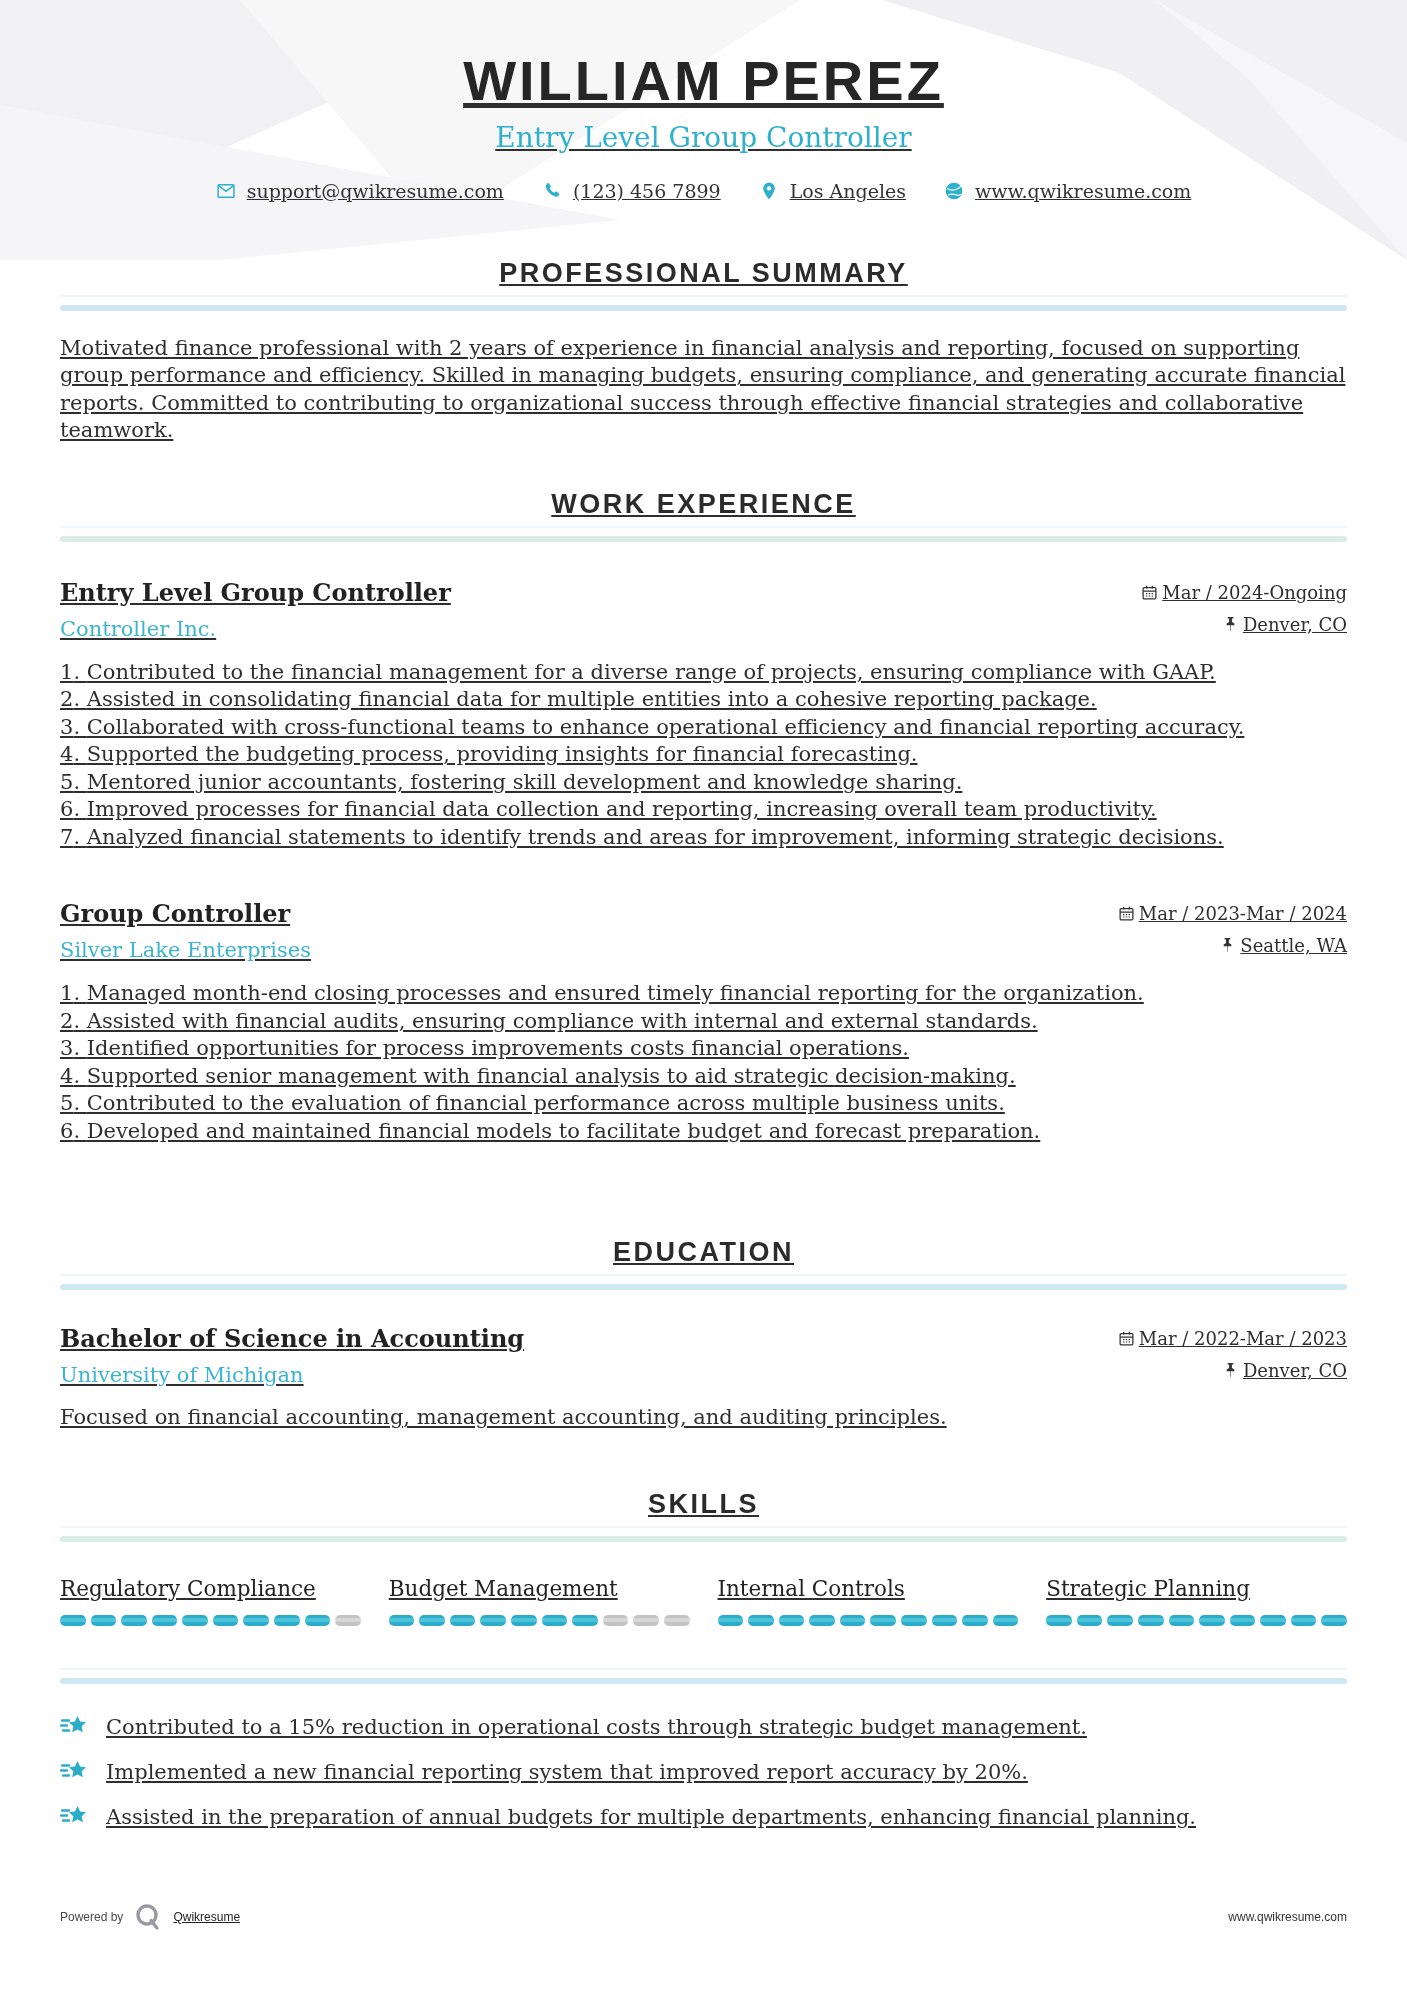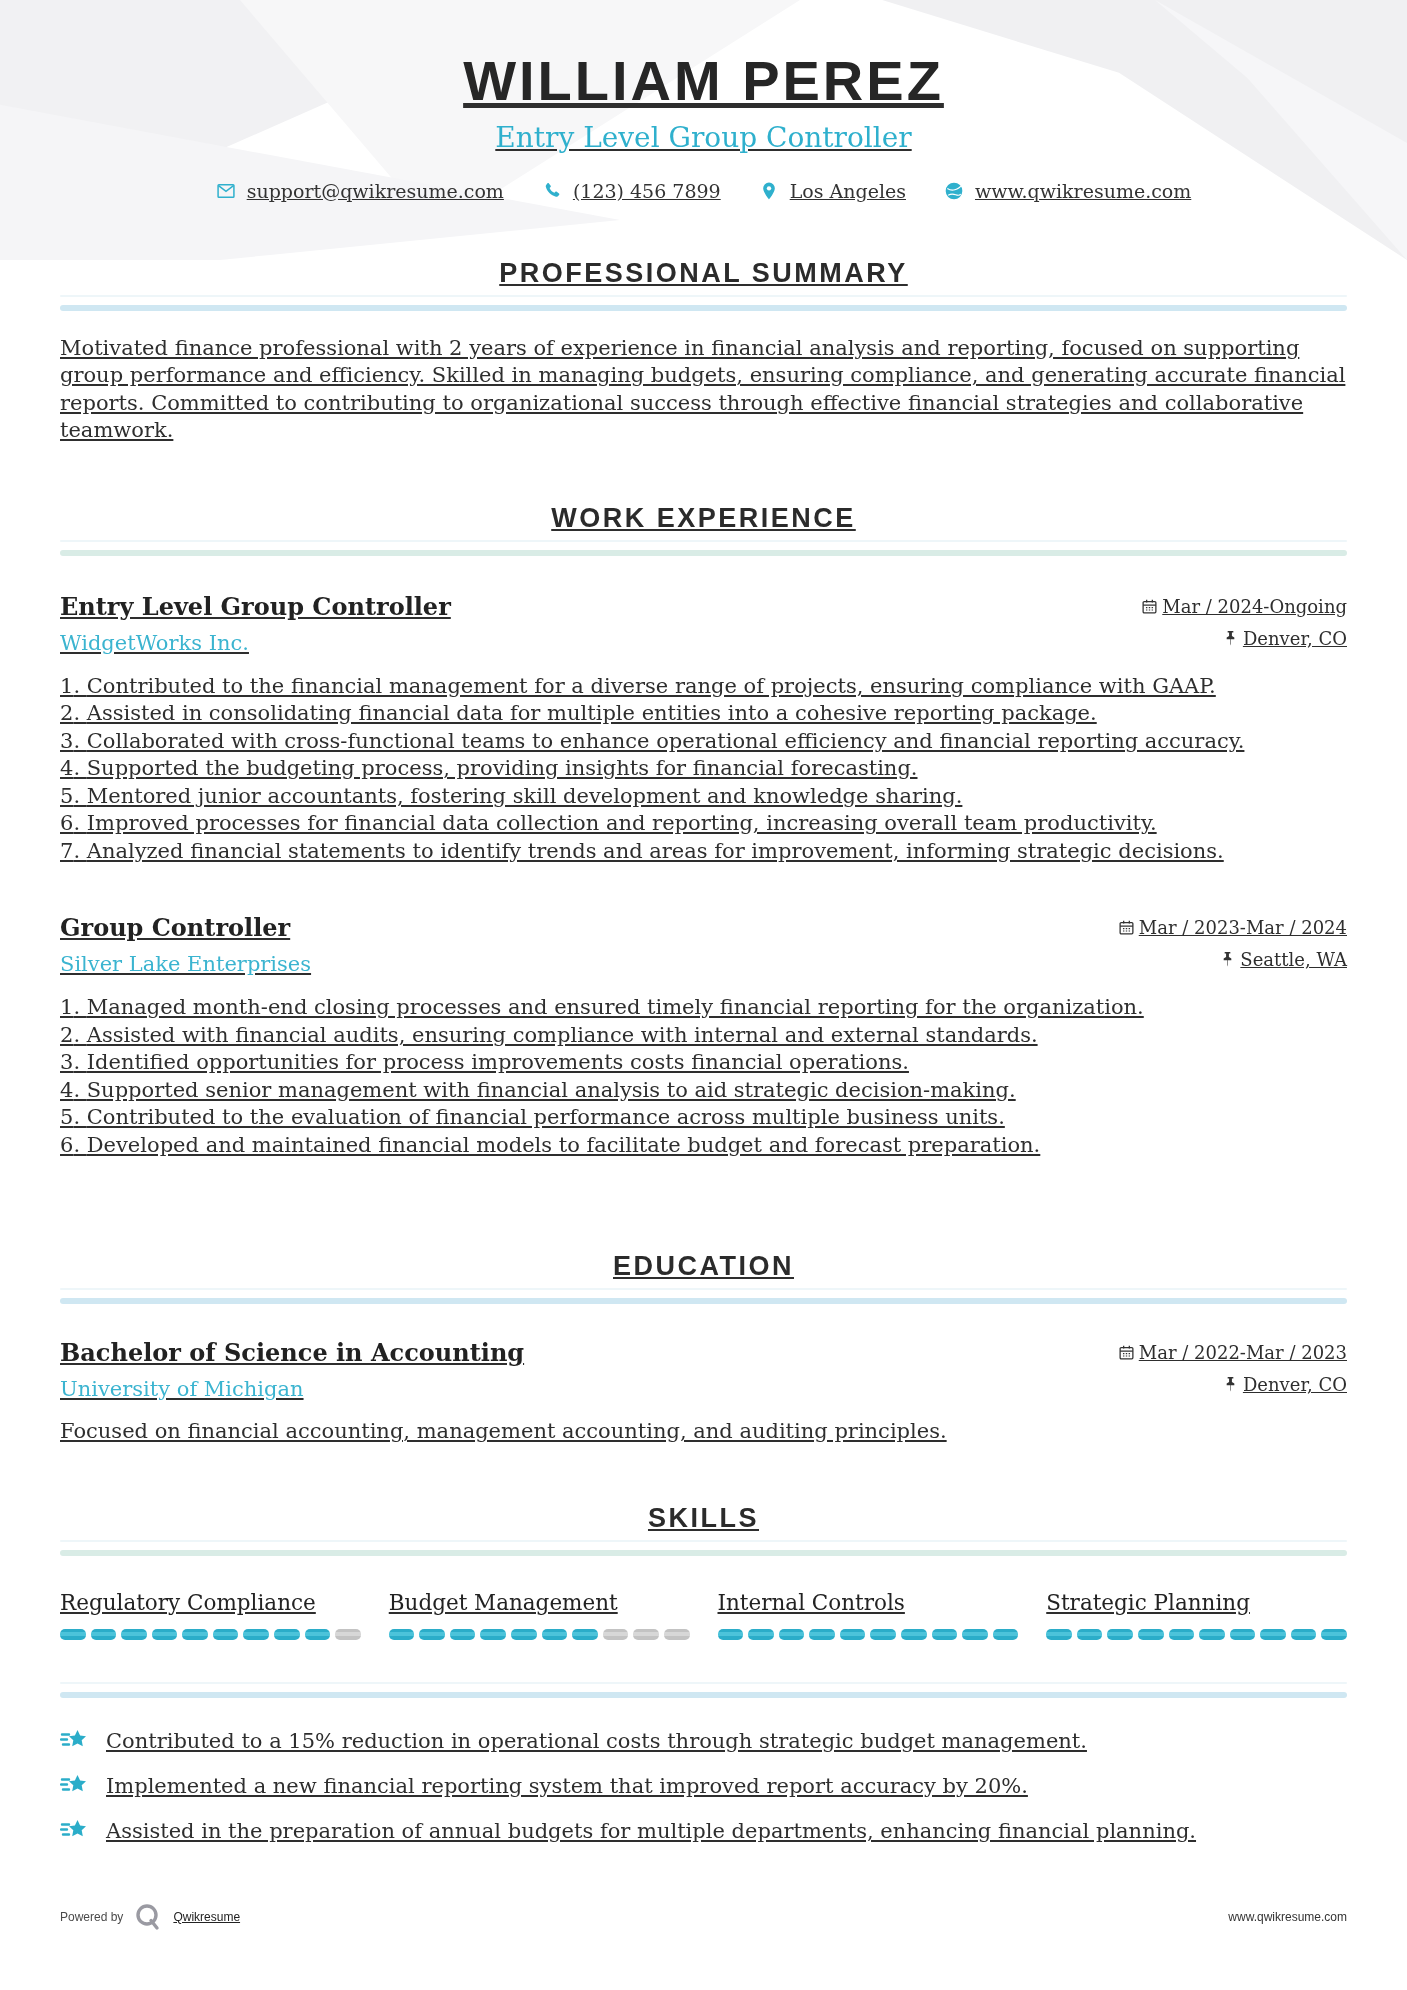--- a/index.html
+++ b/index.html
@@ -44,21 +44,21 @@
   .divider { height:6px; border-radius:3px; margin-top:16px; position:relative; }
   .divider::before { content:""; position:absolute; left:0; right:0; top:-10px; height:2px; background:#eef6f9; border-radius:1px; }
   .div-blue { background:#cfe7f2; }
   .div-teal { background:#d9ece6; }
 
   
   .sec-summary { margin-top:56px; }
   .summary-text { margin-top:24px; font-size:21px; line-height:27.5px; color:#2e2e2e; }
 
   
-  .sec-work { margin-top:58px; }
+  .sec-work { margin-top:44px; }
   .job { margin-top:36px; }
   .job.second { margin-top:48px; }
   .job-top { display:flex; justify-content:space-between; align-items:baseline; }
   .job-title { font-size:24px; font-weight:600; color:#222; }
   .job-company { font-size:21px; color:#3bb4d0; margin-top:10px; }
   .meta { text-align:right; font-size:18px; color:#2e2e2e; white-space:nowrap; }
   .meta-row { display:flex; justify-content:flex-end; align-items:center; gap:4px; }
   .meta-row + .meta-row { margin-top:11px; }
   .micon { display:inline-flex; width:17px; height:17px; }
   .micon svg { width:100%; height:100%; }
@@ -170,21 +170,21 @@
     </div>
 
     <div class="section sec-work">
       <div class="sec-head">WORK EXPERIENCE</div>
       <div class="divider div-teal"></div>
 
       <div class="job">
         <div class="job-top">
           <div>
             <div class="job-title">Entry Level Group Controller</div>
-            <div class="job-company">WidgetWorks Inc.</div>
+            <div class="job-company">Controller Inc.</div>
           </div>
           <div class="meta">
             <div class="meta-row">
               <span class="micon">
                 <svg viewBox="0 0 24 24" fill="none" stroke="#333" stroke-width="1.8">
                   <rect x="3" y="5" width="18" height="16" rx="1.5"></rect>
                   <path d="M3 10h18M8 2.5v4M16 2.5v4"></path>
                   <path d="M7 13.5h2M11 13.5h2M15 13.5h2M7 17h2M11 17h2M15 17h2" stroke-width="1.6"></path>
                 </svg>
               </span>

